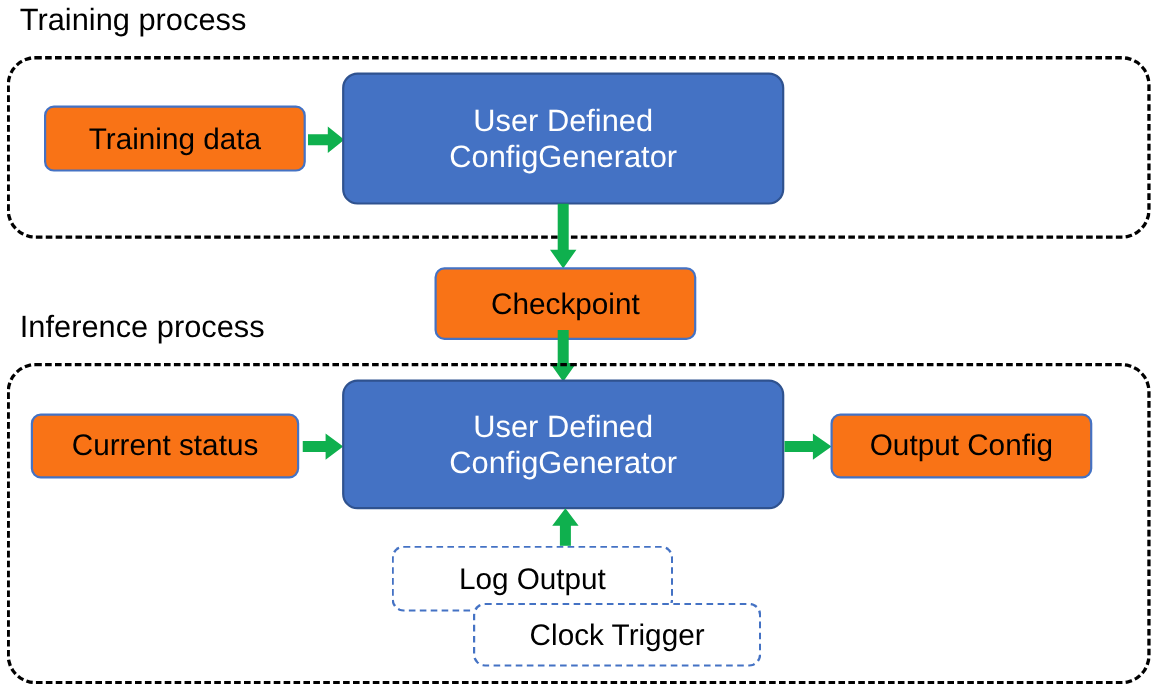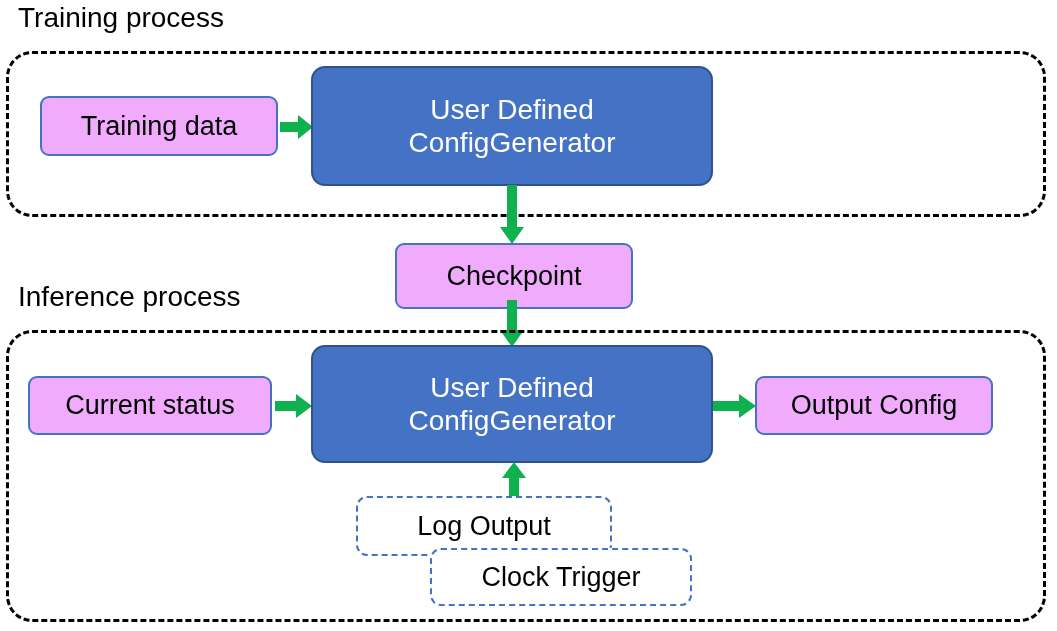--- a/index.html
+++ b/index.html
@@ -30,21 +30,21 @@
     box-sizing: border-box;
     border: 3px dashed #000000;
     border-radius: 26px;
     background: transparent;
   }
   .plain-box {
     position: absolute;
     box-sizing: border-box;
     border: 2px solid #4472C4;
     border-radius: 9px;
-    background: #f0abfc;
+    background: #f97316;
     display: flex;
     align-items: center;
     justify-content: center;
     color: #000000;
     font-size: 27px;
     font-family: "Liberation Sans", sans-serif;
     white-space: nowrap;
   }
   .blue-box {
     position: absolute;

